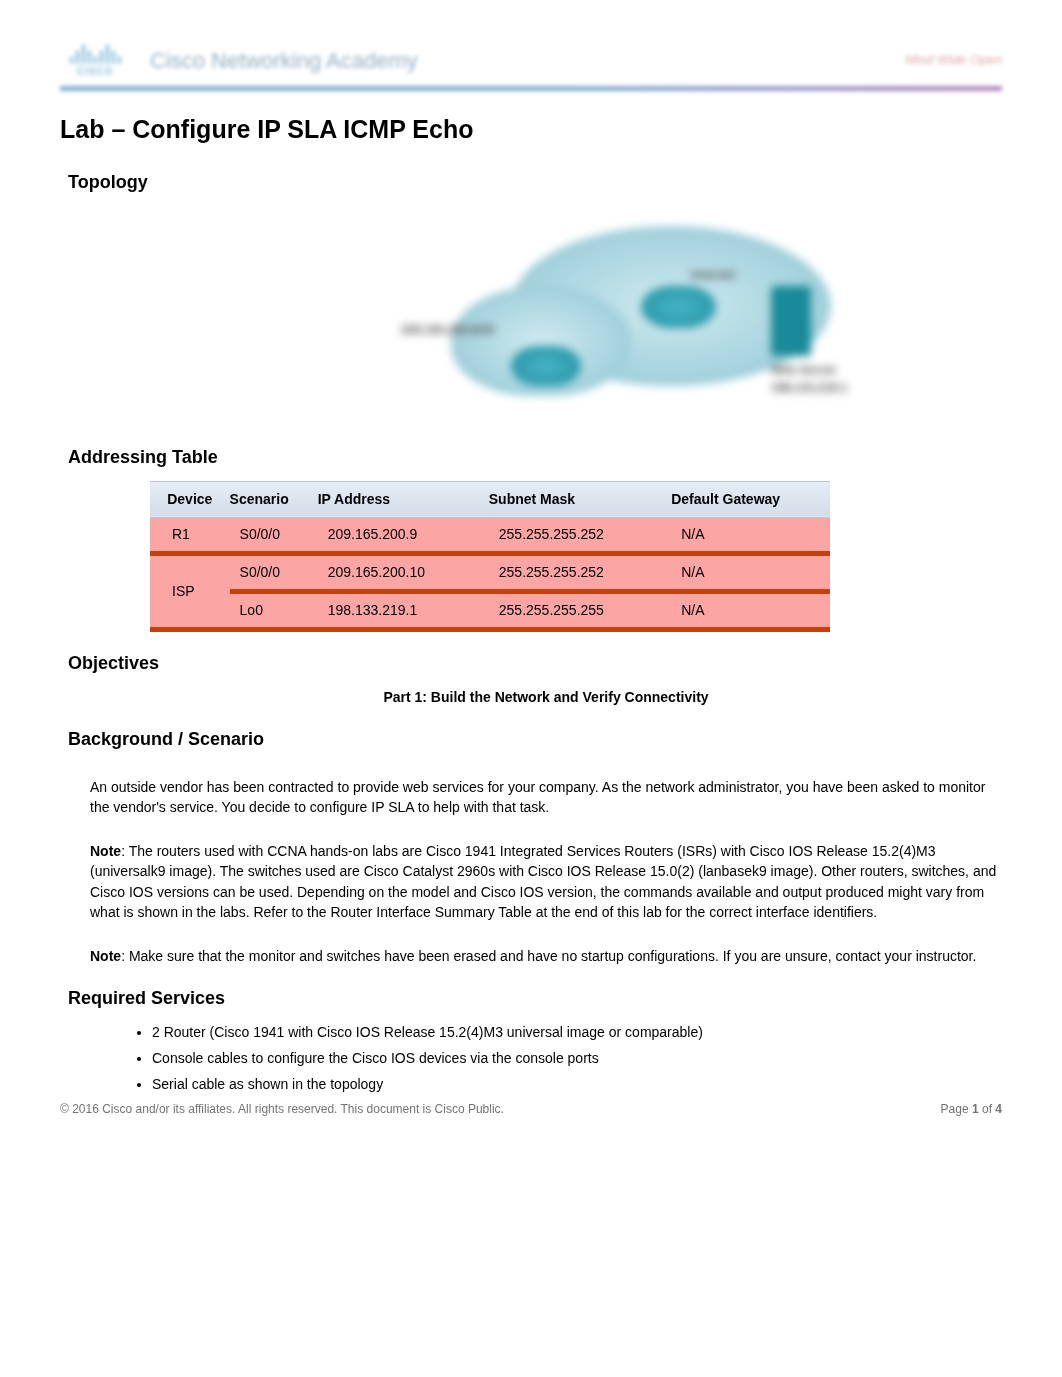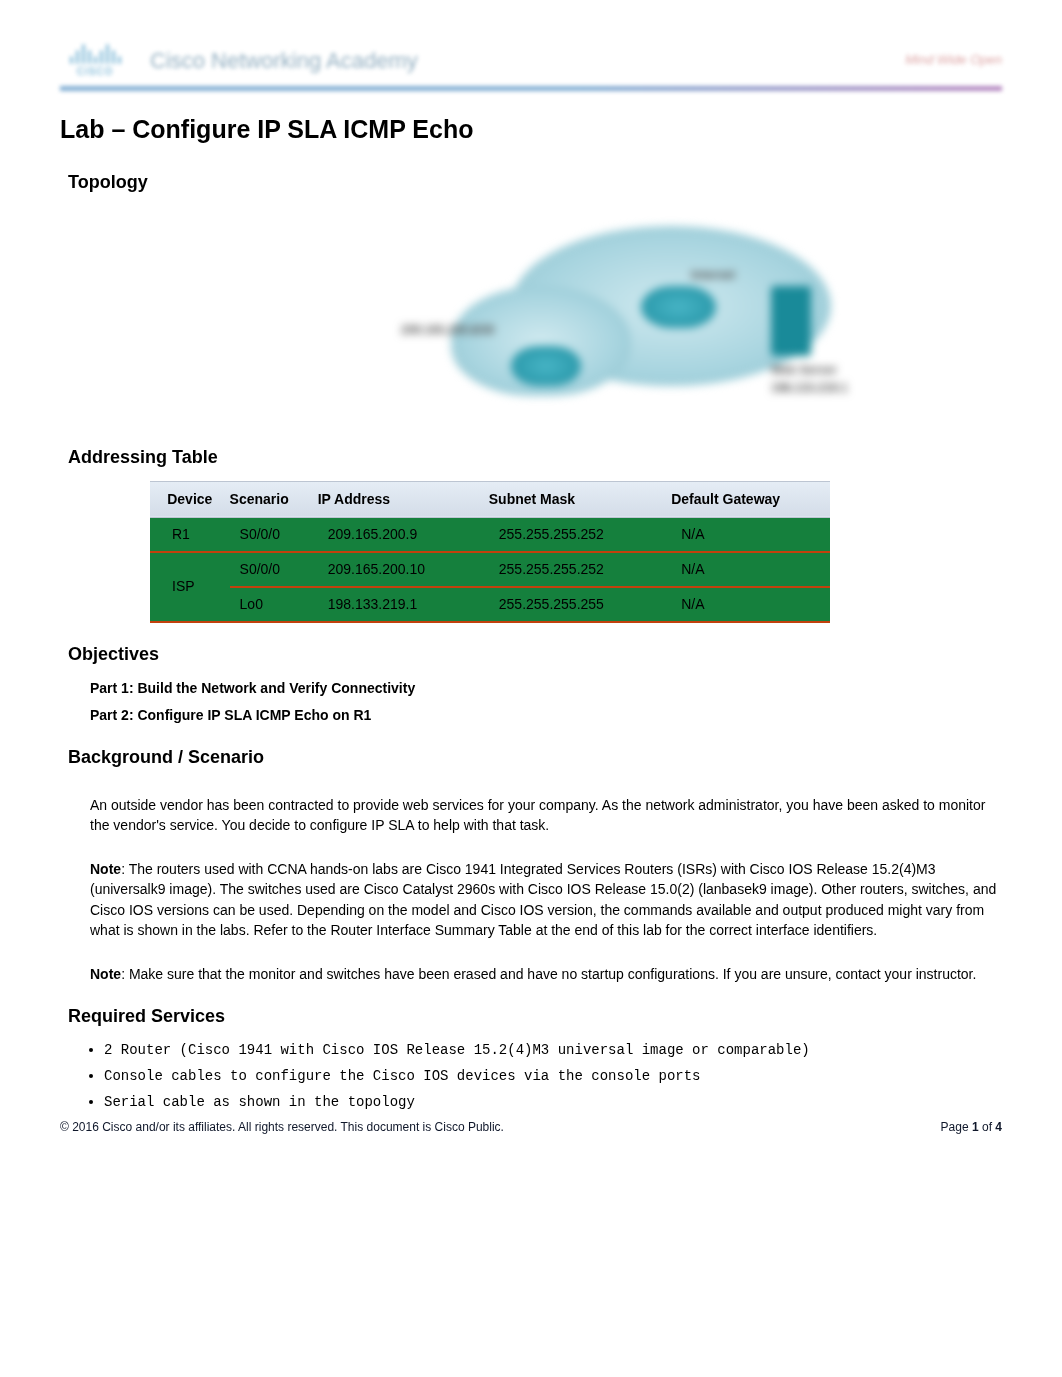--- a/index.html
+++ b/index.html
@@ -124,56 +124,56 @@
     background: linear-gradient(#e5edf5,#d3dce8);
     border-top: 1px solid #bcc5d2;
     border-bottom: 1px solid #bcc5d2;
     padding: 7px 0;
     text-align: left;
     font-weight: bold;
   }
   table.addr th:first-child{ text-align:center; }
   table.addr td {
     padding: 6px 10px;
-    border-bottom: 2px solid #c2410c;
-    background:#15803d;
+    border-bottom: 5px solid #c2410c;
+    background:#fca5a5;
   }
   table.addr td.device{ text-align:left; padding-left:22px;}
   .obj-list {
     margin-left: 30px;
     margin-top:4px;
+    text-align:center;
   }
   .obj-list p {
     font-weight: bold;
     font-size: 14px;
     margin: 6px 0;
   }
   .body-text {
     margin-left: 30px;
   }
   .body-text p {
     margin: 24px 0 14px 0;
     font-size: 14px;
     line-height: 1.45;
   }
   ul.res {
-    margin-left: 44px;
+    margin-left: 92px;
     margin-top:6px;
     list-style: disc;
-    font-family: Liberation Mono, monospace;
   }
   ul.res li {
     margin: 5px 0;
     font-size:14px;
   }
   .footer {
     display: flex;
     justify-content: space-between;
     font-size: 12px;
-    color: #0f172a;
+    color: #737373;
   }
   .footer .pg b{ font-weight:bold;}
 </style>
 </head>
 <body>
 
 <div class="header-bar">
   <div class="logo-box">
     <div class="cisco-logo">
       <div class="cisco-bars">
@@ -240,21 +240,20 @@
       <td>198.133.219.1</td>
       <td>255.255.255.255</td>
       <td>N/A</td>
     </tr>
   </tbody>
 </table>
 
 <h2 class="section">Objectives</h2>
 <div class="obj-list">
   <p>Part 1: Build the Network and Verify Connectivity</p>
-  <p>Part 2: Configure IP SLA ICMP Echo on R1</p>
 </div>
 
 <h2 class="section">Background / Scenario</h2>
 <div class="body-text">
   <p>An outside vendor has been contracted to provide web services for your company. As the network administrator, you have been asked to monitor the vendor's service. You decide to configure IP SLA to help with that task.</p>
   <p><b>Note</b><span>: The routers used with CCNA hands-on labs are Cisco 1941 Integrated Services Routers (ISRs) with Cisco IOS Release 15.2(4)M3 (universalk9 image). The switches used are Cisco Catalyst 2960s with Cisco IOS Release 15.0(2) (lanbasek9 image). Other routers, switches, and Cisco IOS versions can be used. Depending on the model and Cisco IOS version, the commands available and output produced might vary from what is shown in the labs. Refer to the Router Interface Summary Table at the end of this lab for the correct interface identifiers.</span></p>
   <p><b>Note</b><span>: Make sure that the monitor and switches have been erased and have no startup configurations. If you are unsure, contact your instructor.</span></p>
 </div>
 
 <h2 class="section">Required Services</h2>

